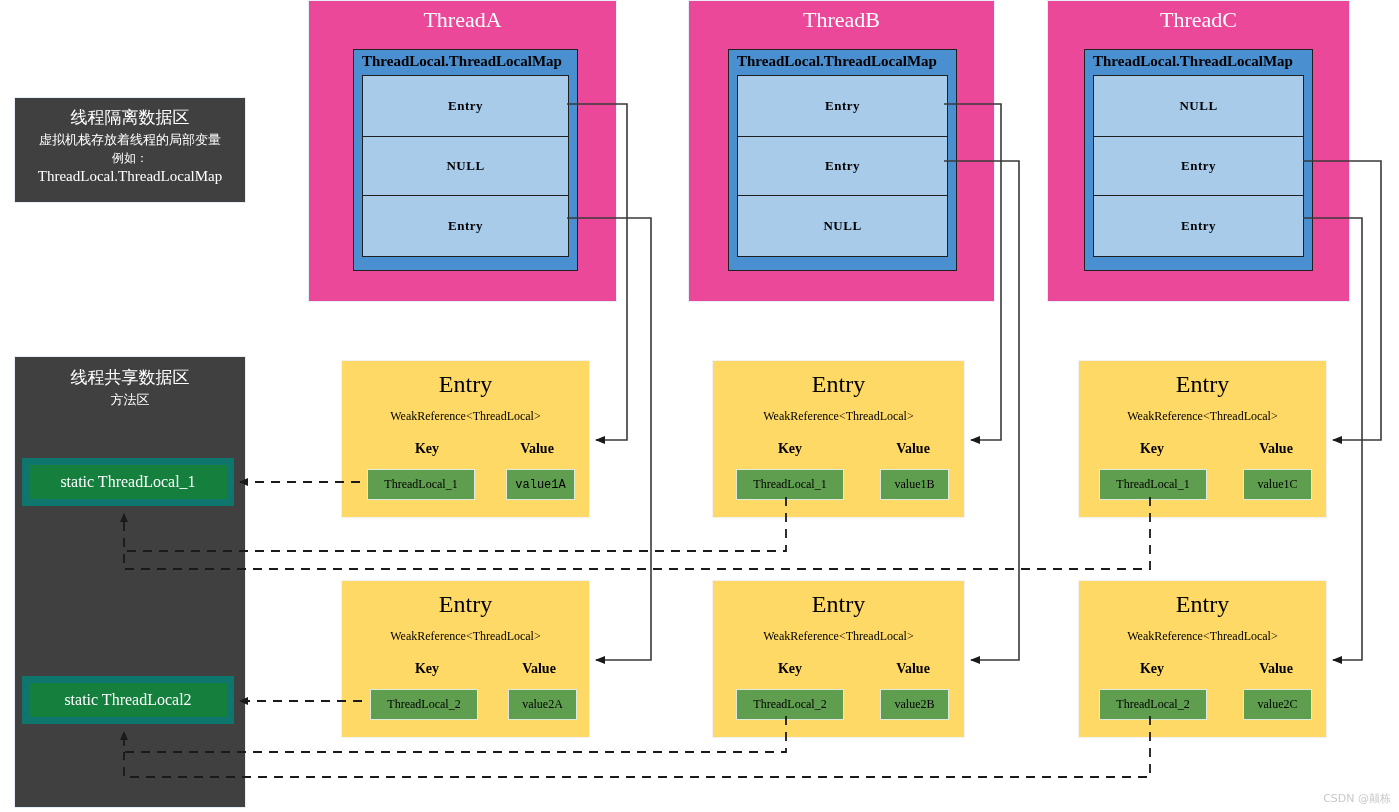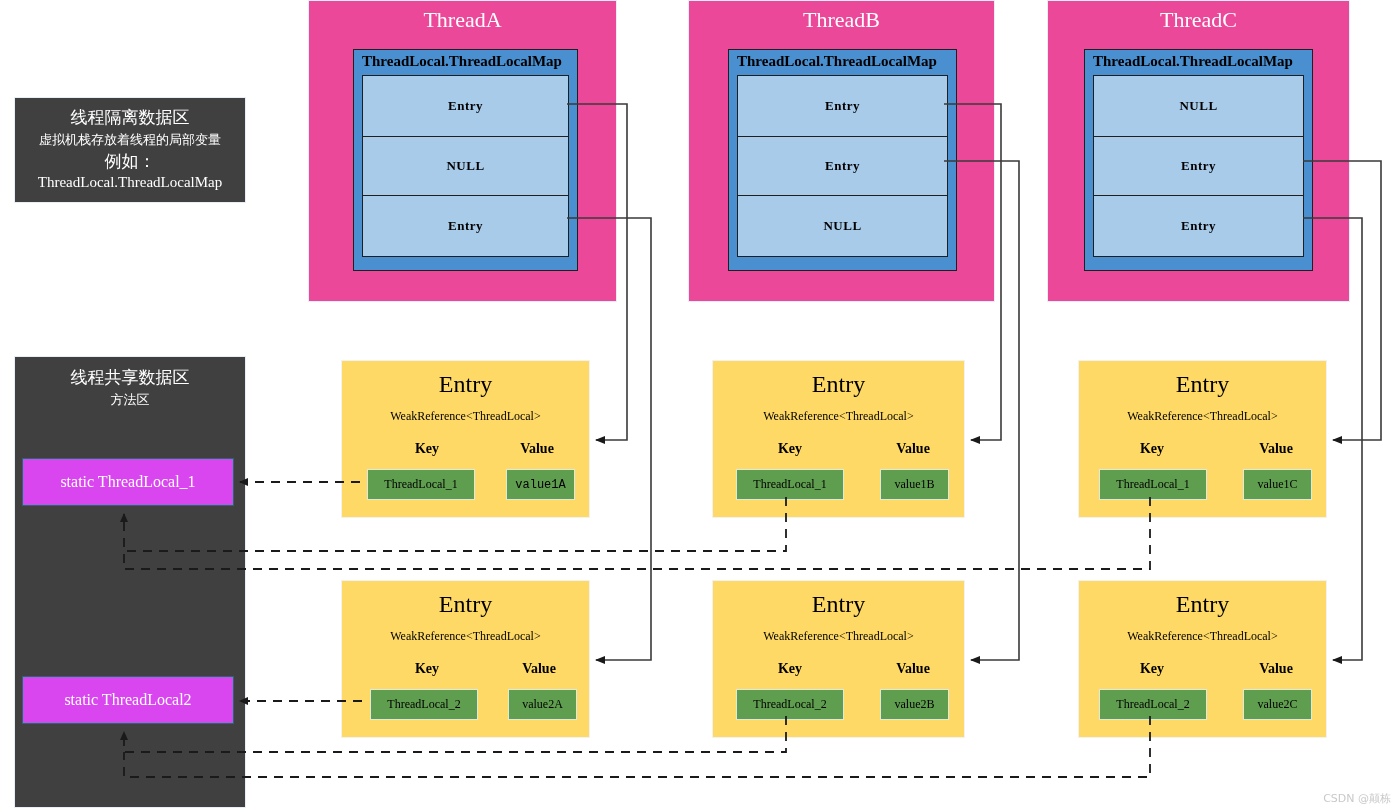--- a/index.html
+++ b/index.html
@@ -10,25 +10,25 @@
   #stage{position:absolute;left:0;top:0;width:1399px;height:812px;}
   .abs{position:absolute;box-sizing:border-box;}
 
   
   .grey-panel{
     background:#404040;color:#ffffff;text-align:center;
     border:1px solid #e8eef7;
   }
   .grey-panel .l1{font-family:"DejaVu Sans","Liberation Sans",sans-serif;font-size:17px;}
   .grey-panel .l2{font-family:"DejaVu Sans","Liberation Sans",sans-serif;font-size:13px;}
-  .grey-panel .l3{font-family:Liberation Serif, serif;font-size:17px;}
+  .grey-panel .l3{font-family:Liberation Serif, serif;font-size:12px;}
   .grey-panel .l4{font-family:"Liberation Serif","DejaVu Serif",serif;font-size:15px;}
 
   .static-box{
-    background:#d946ef;color:#ffffff;border:1px solid #0f766e;
+    background:#15803d;color:#ffffff;border:7px solid #0f766e;
     display:flex;align-items:center;justify-content:center;
     font-family:"Liberation Serif","DejaVu Serif",serif;font-size:16px;
   }
 
   
   .thread-box{background:#ec4899;border:1px solid #e8eef7;}
   .thread-title{
     position:absolute;left:0;right:0;top:6px;text-align:center;
     color:#ffffff;font-size:22px;font-family:"Liberation Serif","DejaVu Serif",serif;
   }

